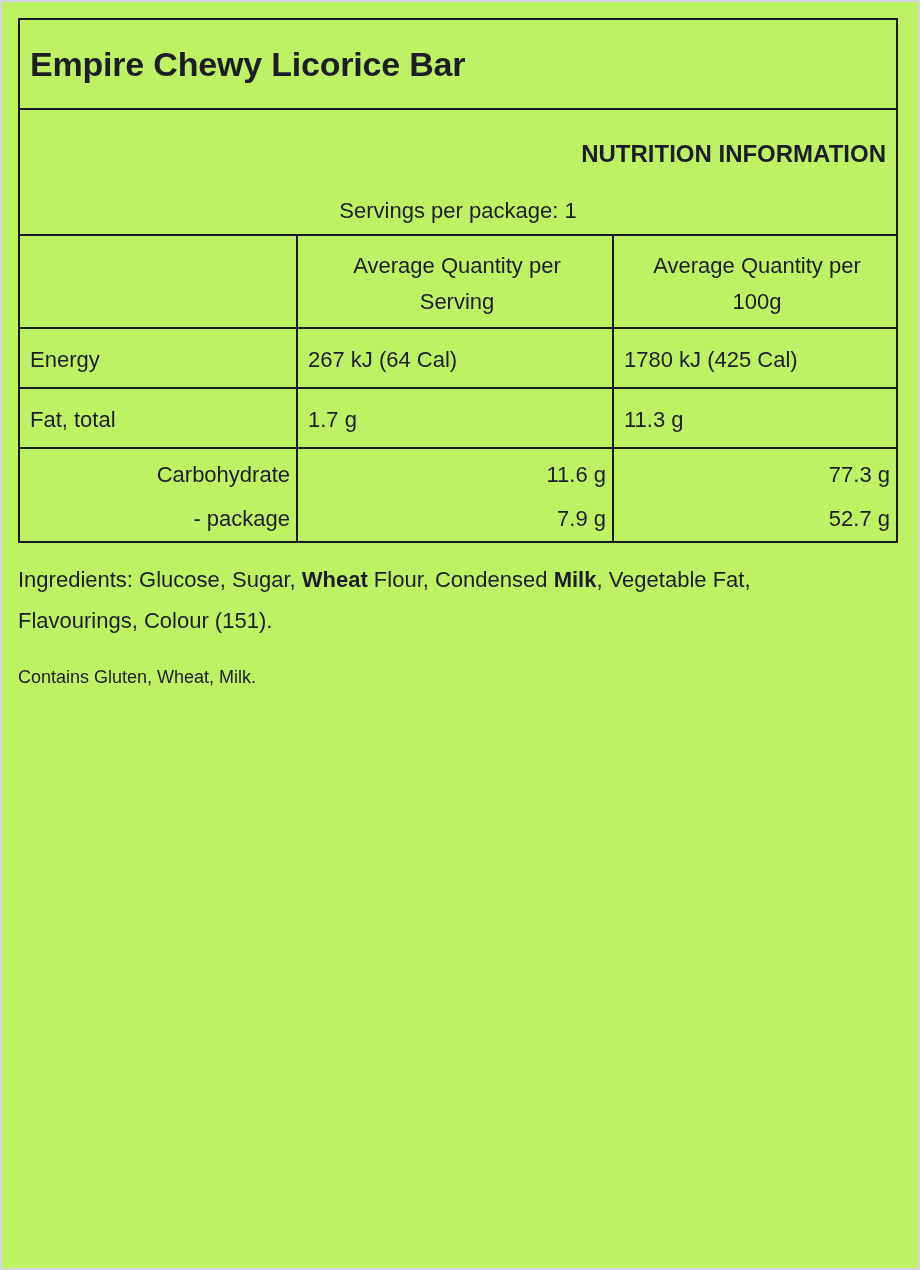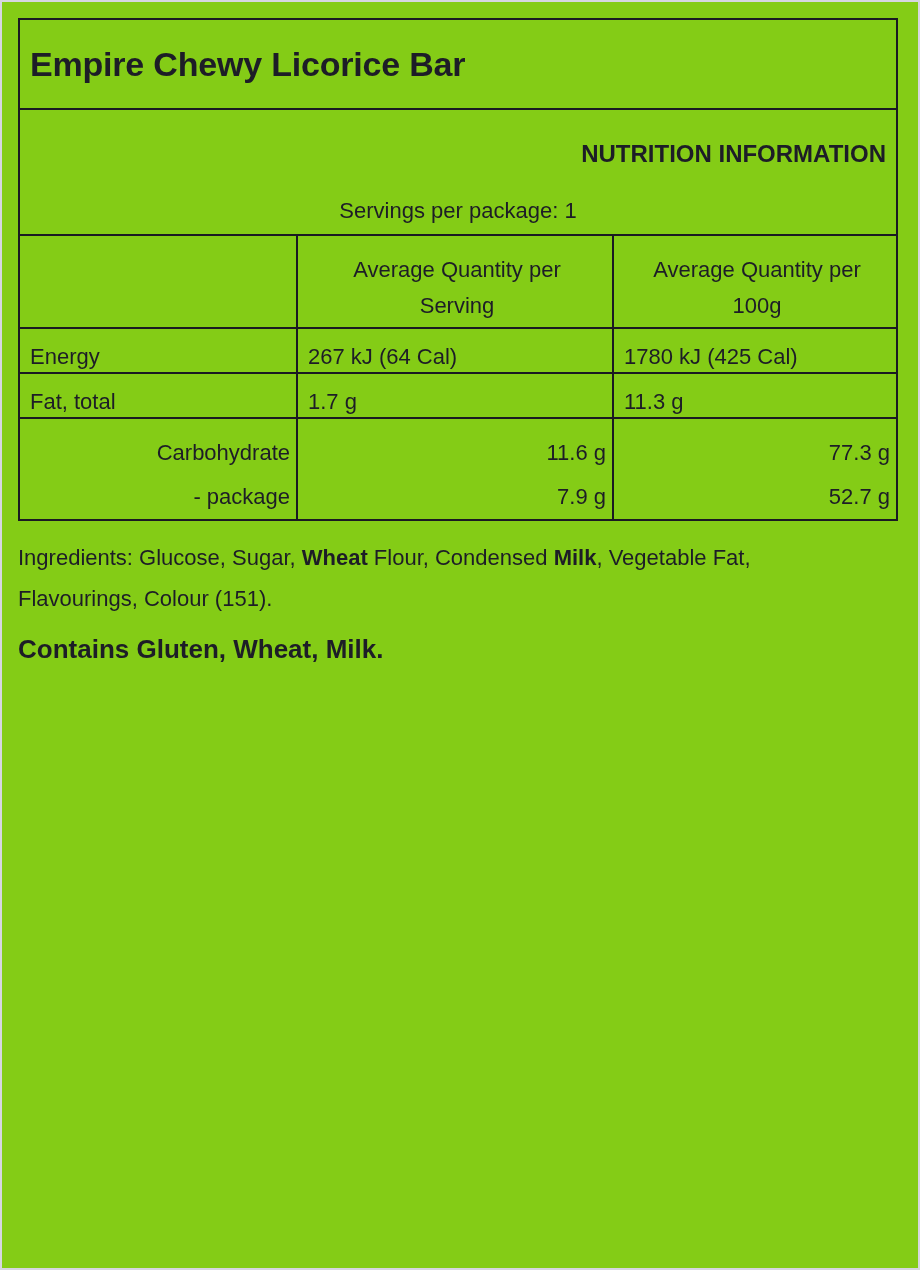--- a/index.html
+++ b/index.html
@@ -10,21 +10,21 @@
   * { box-sizing: border-box; margin: 0; padding: 0; }
   html, body { background: #ffffff; }
   body {
     font-family: "Liberation Sans", "DejaVu Sans", sans-serif;
     color: var(--text);
   }
   .page {
     width: 920px;
     height: 1270px;
     border: 2px solid var(--page-border);
-    background: #84cc16;
+    background: #bef264;
     overflow: hidden;
   }
   .label-box {
     margin: 16px 0 0 16px;
     width: 880px;
     border: 2px solid var(--border);
   }
   .title-section {
     height: 90px;
     border-bottom: 2px solid var(--border);
@@ -61,43 +61,43 @@
   }
   .nutrition-table col.c1 { width: 277px; }
   .nutrition-table col.c2 { width: 316px; }
   .nutrition-table col.c3 { width: 283px; }
   .nutrition-table th,
   .nutrition-table td {
     border: 2px solid var(--border);
     font-size: 22px;
     font-weight: 400;
     vertical-align: middle;
-    padding: 12px 6px 0 10px;
+    padding: 4px 6px 0 10px;
   }
   .nutrition-table thead th {
     height: 92px;
     text-align: center;
     line-height: 36px;
   }
-  .nutrition-table tbody td { height: 45px; }
+  .nutrition-table tbody td { height: 60px; }
   .nutrition-table tr.double-row td { height: 90px; text-align: right; }
   .cell-line { line-height: 44px; }
   .cell-line.sub { padding-left: 10px; }
   .ingredients-text {
     margin: 16px 16px 0 16px;
     max-width: 812px;
     font-size: 22px;
     line-height: 41px;
   }
   .ingredients-text .bold { font-weight: 700; text-align: right; }
   .contains-statement {
-    margin: 10px 16px 0 16px;
-    font-size: 26px;
+    margin: 16px 16px 0 16px;
+    font-size: 18px;
     line-height: 41px;
-    font-weight: 700;
+    font-weight: 400;
   }
 </style>
 </head>
 <body>
 
 <div class="page">
 
   <div class="label-box">
 
     <div class="title-section">

